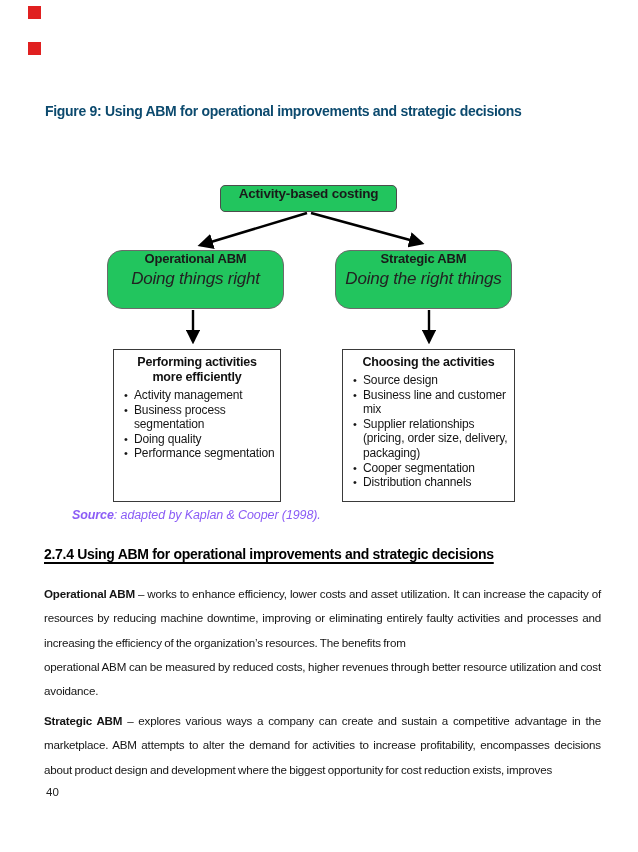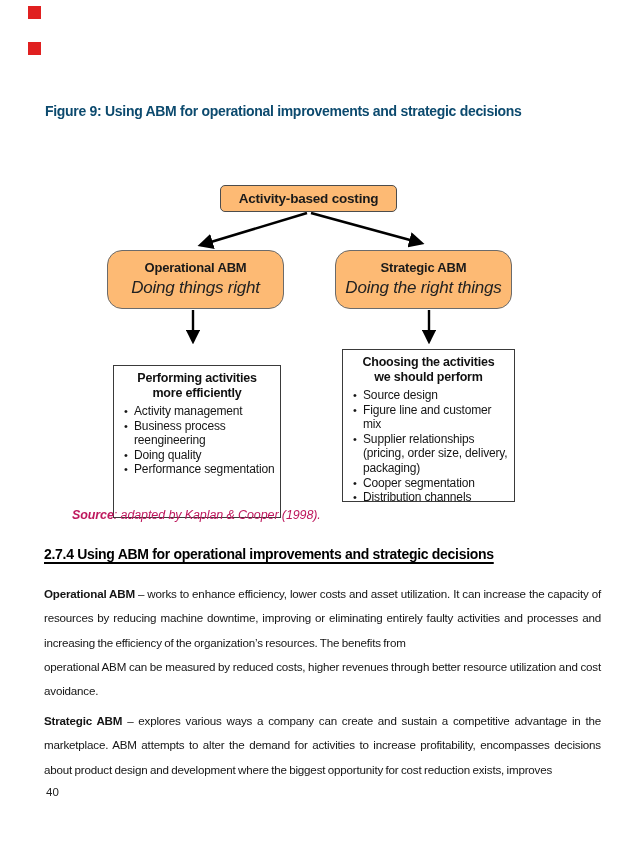--- a/index.html
+++ b/index.html
@@ -14,51 +14,51 @@
 
   .fig-title {
     position:absolute; left:45px; top:103px; width:560px;
     font-size:14px; font-weight:bold; letter-spacing:-0.3px;
     text-decoration-thickness:1.5px; text-underline-offset:3px;
     color:#0c4a6e;
   }
 
   
   .dgm-svg { position:absolute; left:0; top:0; width:638px; height:852px; pointer-events:none; }
-  .box { position:absolute; background:#fdba74; display:flex; flex-direction:column; align-items:center; justify-content:center; text-align:center; }
+  .box { position:absolute; background:#22c55e; display:flex; flex-direction:column; align-items:center; justify-content:flex-start; text-align:center; }
   .box-root {
     left:220px; top:185px; width:177px; height:27px;
     border:1.6px solid #4c4c4c; border-radius:5px;
     font-size:13.5px; font-weight:bold; color:#1a1a1a; letter-spacing:-0.2px;
   }
   .box-branch {
     top:250px; width:177px; height:59px;
     border:1.6px solid #6b6b6b; border-radius:15px;
     line-height:1.3; letter-spacing:-0.2px;
   }
   .box-branch.left { left:107px; }
   .box-branch.right { left:335px; }
   .branch-title { font-size:13px; font-weight:bold; color:#1a1a1a; }
   .branch-sub { font-size:17px; font-style:italic; color:#222; }
 
   .list-box {
     position:absolute; top:349px; height:153px; background:#fff;
     border:1.8px solid #3a3a3a; padding:5px 4px 0 4px;
   }
-  .list-box.left { left:113px; width:168px;margin-top:16px; }
+  .list-box.left { left:113px; width:168px; }
   .list-box.right { left:342px; width:173px; }
   .list-title { text-align:center; font-weight:bold; font-size:12.5px; line-height:15px; letter-spacing:-0.2px; color:#111; }
   ul.bullets { list-style:none; margin-top:3px; padding-left:16px; }
   ul.bullets li {
     position:relative; font-size:12px; line-height:14.6px; letter-spacing:-0.15px; color:#151515;
   }
   ul.bullets li::before { content:"\2022"; position:absolute; left:-10px; font-size:11px; }
 
   .source-line {
-    position:absolute; left:72px; top:508px; font-size:12.5px; font-style:italic; color:#be185d; letter-spacing:-0.1px;
+    position:absolute; left:72px; top:508px; font-size:12.5px; font-style:italic; color:#8b5cf6; letter-spacing:-0.1px;
   }
   .source-line .src-label { font-weight:bold; }
 
   .section-heading {
     position:absolute; left:44px; top:546px; width:565px;
     font-size:14px; font-weight:bold; letter-spacing:-0.3px; color:#000;
     text-decoration:underline; text-decoration-thickness:1.5px; text-underline-offset:3px;
   }
 
   .para {
@@ -107,32 +107,31 @@
   <div class="box box-branch right">
     <span class="branch-title">Strategic ABM</span>
     <span class="branch-sub">Doing the right things</span>
   </div>
 
   <div class="list-box left">
     <div class="list-title">Performing activities</div>
     <div class="list-title">more efficiently</div>
     <ul class="bullets">
       <li>Activity management</li>
-      <li>Business process reengineering</li>
+      <li>Business process segmentation</li>
       <li>Doing quality</li>
       <li>Performance segmentation</li>
     </ul>
   </div>
 
   <div class="list-box right">
     <div class="list-title">Choosing the activities</div>
-    <div class="list-title">we should perform</div>
     <ul class="bullets">
       <li>Source design</li>
-      <li>Figure line and customer mix</li>
+      <li>Business line and customer mix</li>
       <li>Supplier relationships (pricing, order size, delivery, packaging)</li>
       <li>Cooper segmentation</li>
       <li>Distribution channels</li>
     </ul>
   </div>
 
   <div class="source-line">
     <span class="src-label">Source</span><span>: adapted by Kaplan &amp; Cooper (1998).</span>
   </div>
 

